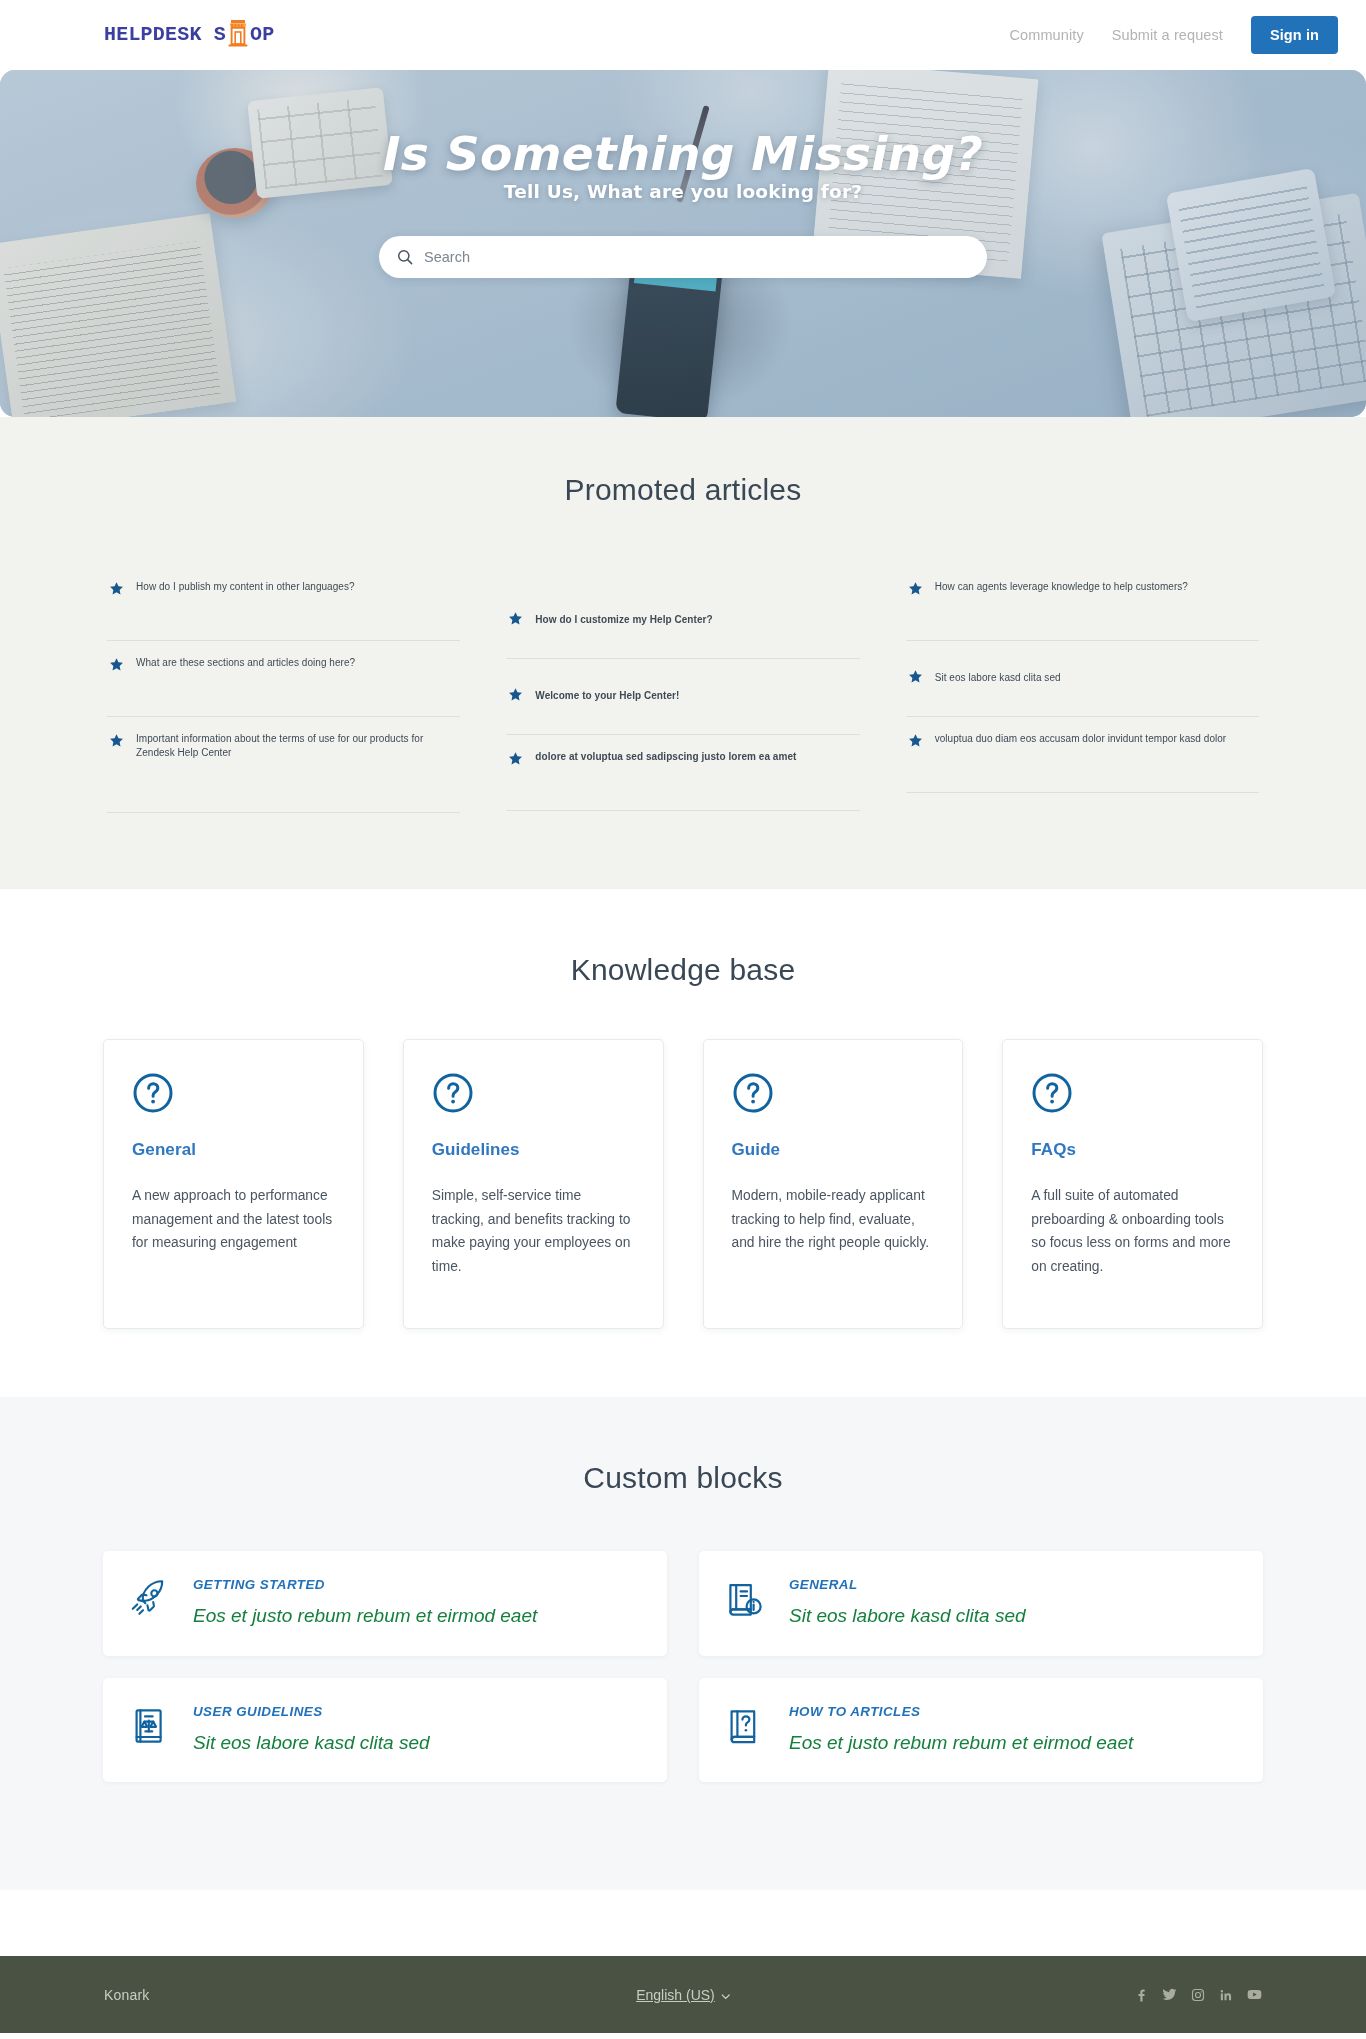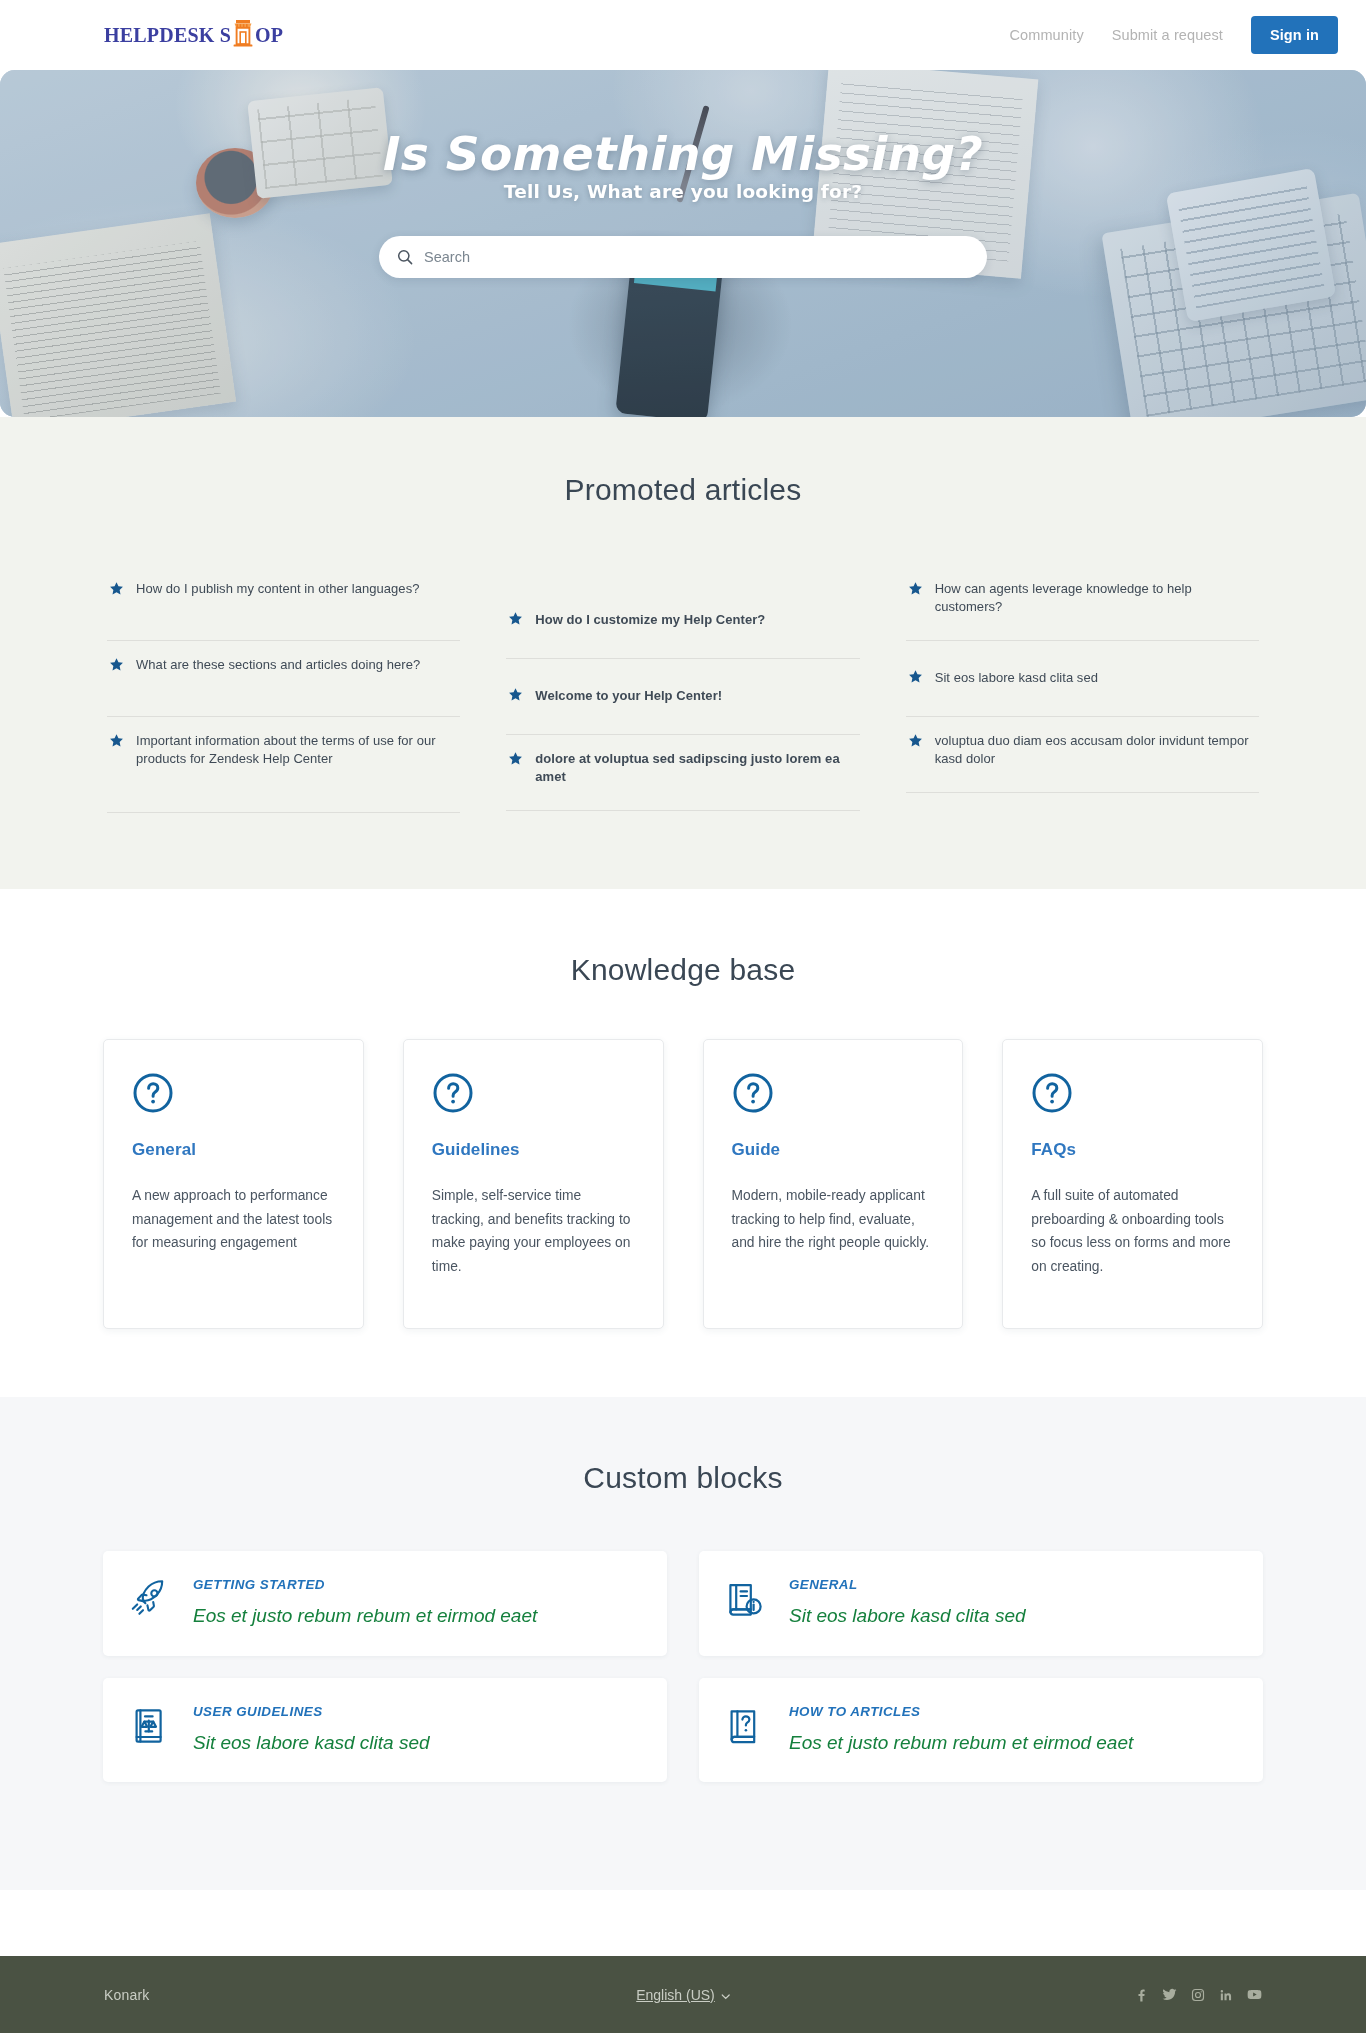--- a/index.html
+++ b/index.html
@@ -23,21 +23,21 @@
     z-index: 5;
   }
   .logo {
     display: flex;
     align-items: center;
     gap: 1px;
     text-decoration: none;
     user-select: none;
   }
   .logo-text {
-    font-family: Liberation Serif, serif;
+    font-family: Liberation Mono, monospace;
     font-weight: 700;
     font-size: 20px;
     letter-spacing: 0.2px;
     color: #3b3fa0;
     line-height: 1;
   }
   .logo-shop-icon { display: inline-block; vertical-align: middle; }
   .header-nav {
     margin-left: auto;
     display: flex;
@@ -253,21 +253,21 @@
   .promo-item {
     display: flex;
     align-items: flex-start;
     gap: 12px;
     padding: 15px 2px 16px 2px;
     border-bottom: 1px solid #dededa;
     min-height: 76px;
   }
   .promo-star { flex: 0 0 auto; margin-top: 1px; }
   .promo-link {
-    font-size: 13px;
+    font-size: 10px;
     line-height: 1.38;
     color: #3f4a56;
     text-decoration: none;
     letter-spacing: 0.05px;
   }
   .promo-col-mid .promo-item { align-items: center; font-weight: bold; }
 
   
   .kb {
     background: #ffffff;

